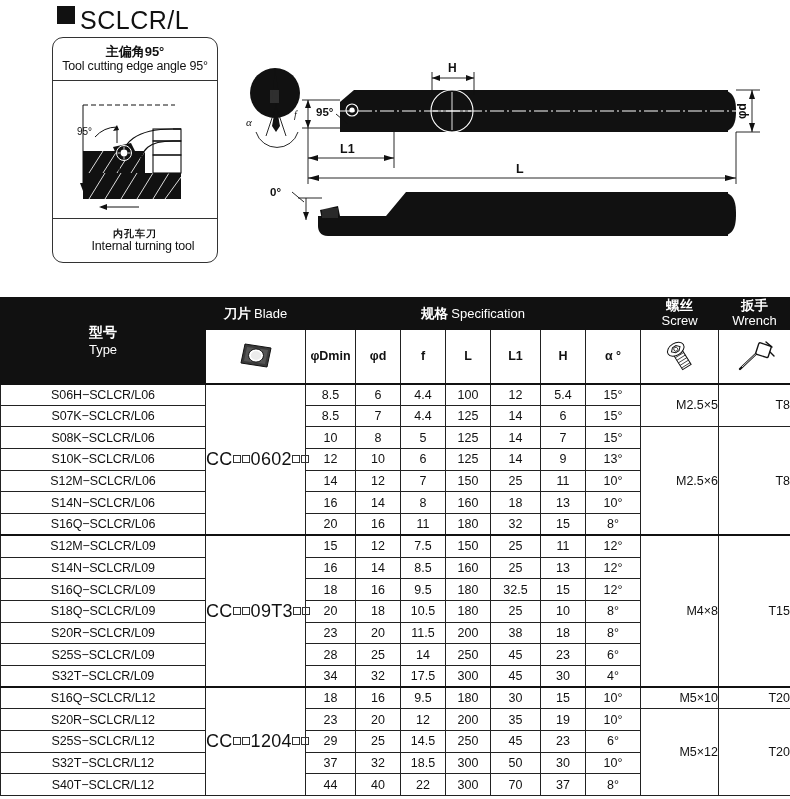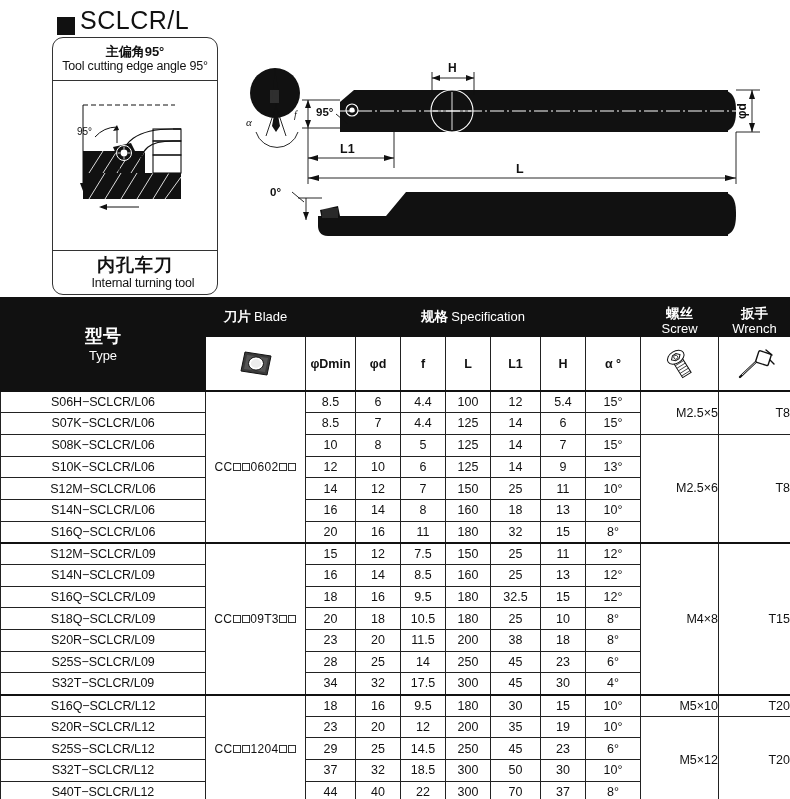--- a/index.html
+++ b/index.html
@@ -12,37 +12,37 @@
     color: #111;
     overflow: hidden;
     position: relative;
   }
 
   
   .page-title {
     position: absolute;
     left: 57px; top: 6px;
     display: flex;
-    align-items: flex-end;
+    align-items: flex-start;
     gap: 5px;
     font-size: 25px;
     letter-spacing: 0.5px;
     font-weight: 400;
   }
   .title-square {
     width: 18px; height: 18px;
     background: #111;
     display: inline-block;
   }
 
   
   .illus-card {
     position: absolute;
     left: 52px; top: 37px;
-    width: 166px; height: 258px;
+    width: 166px; height: 226px;
     border: 1.3px solid #333;
     border-radius: 11px;
     background: #fff;
     overflow: hidden;
   }
   .illus-head {
     height: 43px;
     border-bottom: 1.1px solid #333;
     display: flex;
     flex-direction: column;
@@ -56,21 +56,21 @@
     position: absolute;
     left: 0; right: 0; bottom: 0;
     height: 44px;
     border-top: 1.1px solid #333;
     display: flex;
     flex-direction: column;
     align-items: center;
     justify-content: center;
     line-height: 1.15;
   }
-  .illus-foot .cn { font-size: 18px; font-weight: 700; letter-spacing: 1px; }
+  .illus-foot .cn { font-size: 10px; font-weight: 700; letter-spacing: 1px; }
   .illus-foot .en { font-size: 12.5px; letter-spacing: -0.2px; padding-left: 16px; }
   .illus-body {
     position: absolute;
     left: 0; right: 0;
     top: 43px; bottom: 44px;
   }
 
   
   .drawing {
     position: absolute;
@@ -95,41 +95,41 @@
   }
   thead .grp {
     background: #111;
     color: #fff;
     height: 32px;
     border-color: #111;
     font-weight: 400;
   }
   thead .grp .cn { font-size: 13.5px; font-weight: 700; }
   thead .grp .en { font-size: 13px; text-align: center; }
-  thead .grp .stack { line-height: 1.15; margin-top: 8px; }
+  thead .grp .stack { line-height: 1.15; }
   thead .sub {
     height: 54px;
     background: #fff;
     color: #111;
     font-weight: 700;
     font-size: 12.5px;
     margin-left: 9px;
   }
   th.type-cell {
     background: #111;
     color: #fff;
     border-color: #111;
     font-weight: 400;
   }
-  th.type-cell .cn { font-size: 18px; font-weight: 700; }
+  th.type-cell .cn { font-size: 14px; font-weight: 700; }
   th.type-cell .en { font-size: 13px; }
 
   tbody td { height: 21.7px; }
   td.model { font-size: 12.5px; letter-spacing: -0.1px; }
-  td.blade-code { font-size: 12px; letter-spacing: 0.3px; }
+  td.blade-code { font-size: 18px; letter-spacing: 0.3px; }
   td.num { font-size: 12.5px; }
   td.screw, td.wrench { font-size: 12.5px; text-align: right; }
 
   .grp-top { border-top: 2.2px solid #111 !important; }
 
   .sq-box {
     display: inline-block;
     width: 8px; height: 8px;
     border: 1.2px solid #333;
     vertical-align: middle;

